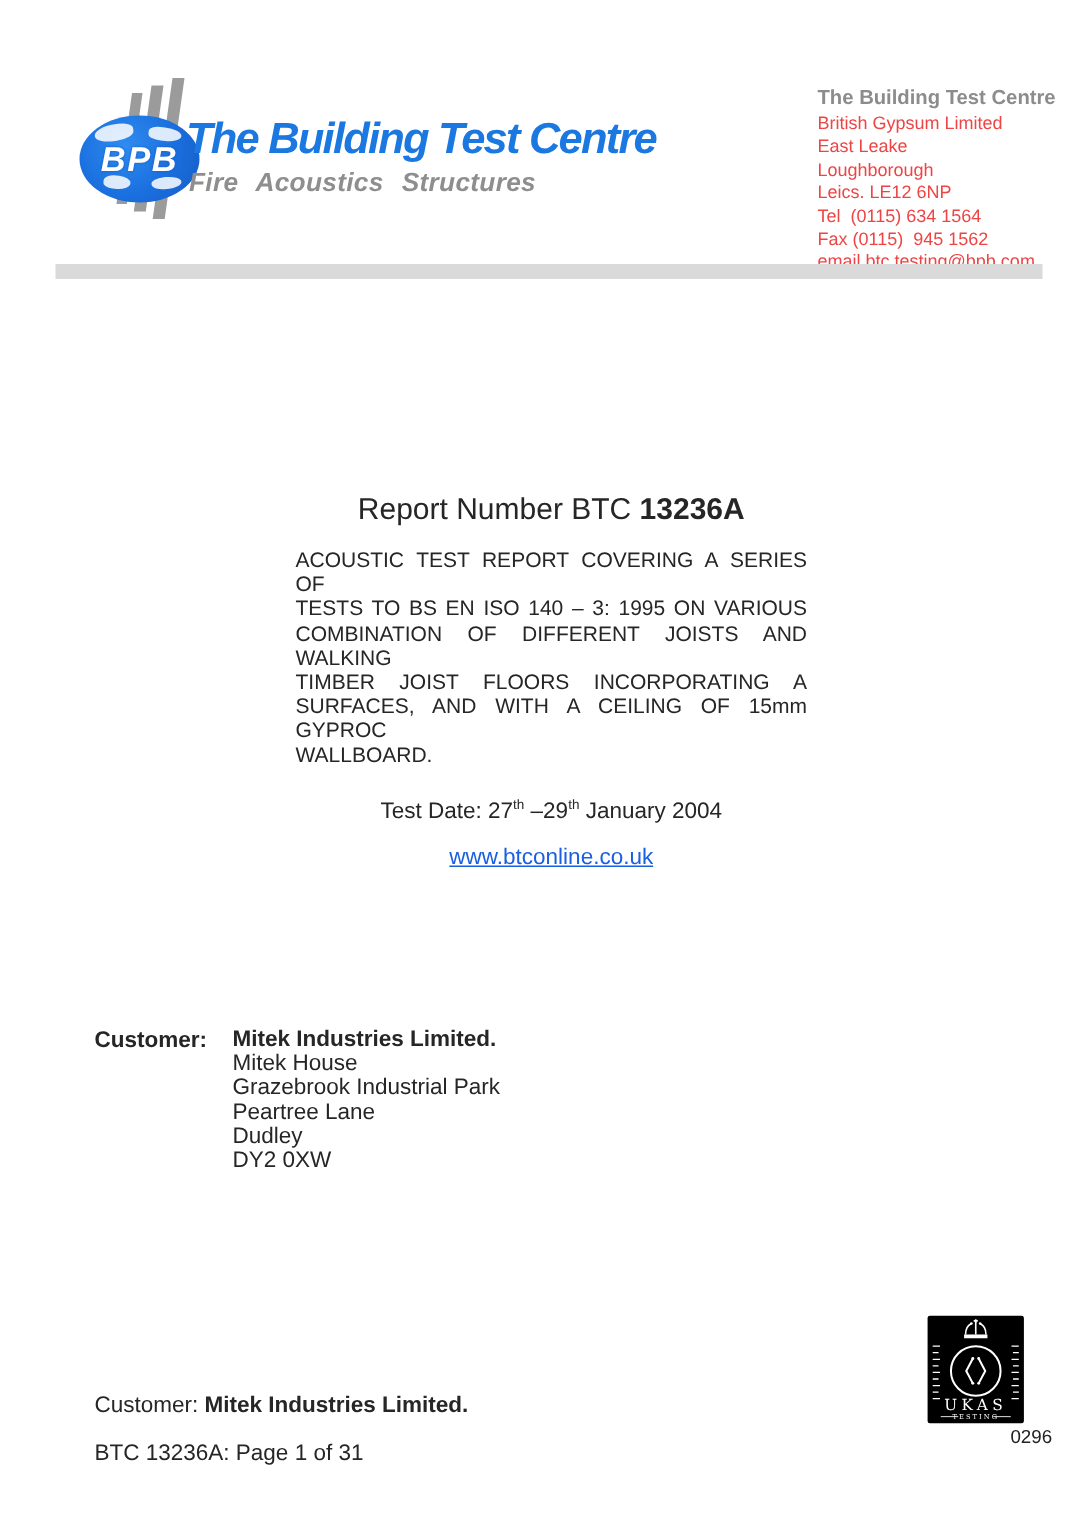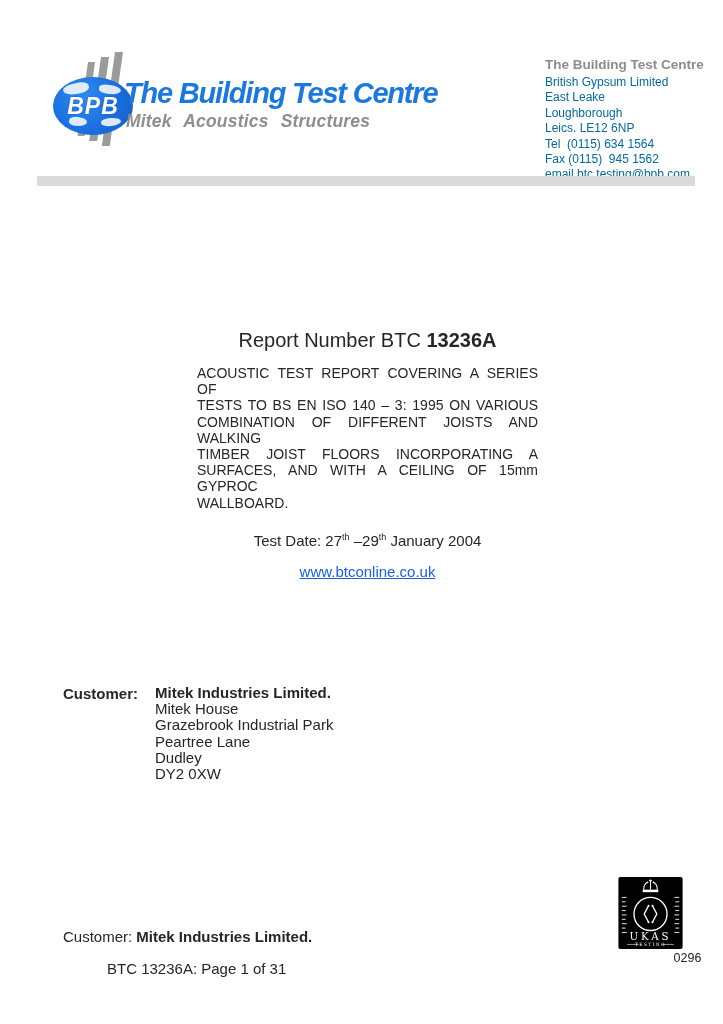--- a/index.html
+++ b/index.html
@@ -31,21 +31,21 @@
     position:absolute;left:124px;top:78px;color:#1b78e0;font-weight:bold;font-style:italic;
     font-size:29px;letter-spacing:-1.2px;white-space:nowrap;line-height:30px;
   }
   .brand-subtitle{
     position:absolute;left:126px;top:111px;color:#8e8e8e;font-weight:bold;font-style:italic;
     font-size:17.5px;word-spacing:7px;white-space:nowrap;letter-spacing:.2px;
   }
   
   .contact{position:absolute;left:545px;top:57px;width:170px;}
   .contact-name{font-size:13.5px;font-weight:bold;color:#8c8c8c;margin-bottom:3px;white-space:pre;}
-  .contact-line{font-size:12px;color:#0369a1;line-height:15.4px;white-space:pre;}
+  .contact-line{font-size:12px;color:#ef4444;line-height:15.4px;white-space:pre;}
   
   .divider{position:absolute;left:37px;top:176px;width:658px;height:10px;background:#dadada;}
   
   .report{position:absolute;left:197px;top:329px;width:341px;}
   .report-number{font-size:20px;text-align:center;margin-bottom:13px;color:#262626;}
   .report-number b{font-weight:bold;}
   .report-body{width:341px;font-size:14px;line-height:16.2px;color:#262626;}
   .jline{text-align:justify;text-align-last:justify;}
   .lastline{text-align:left;}
   .test-date{font-size:15px;text-align:center;margin-top:21px;color:#262626;}
@@ -55,40 +55,40 @@
   
   .customer-label{position:absolute;left:63px;top:685px;font-size:15px;font-weight:bold;color:#262626;}
   .customer-col{position:absolute;left:155px;top:685px;font-size:15px;line-height:16.2px;color:#262626;}
   .customer-name{font-weight:bold;}
   
   .ukas{position:absolute;left:618px;top:877px;width:65px;height:72px;}
   .ukas-number{position:absolute;left:655px;top:951px;width:65px;text-align:center;font-size:12.5px;color:#222222;}
   
   .footer-customer{position:absolute;left:63px;top:928px;font-size:15px;color:#262626;}
   .footer-customer b{font-weight:bold;}
-  .footer-page{position:absolute;left:63px;top:960px;font-size:15px;color:#262626;margin-left:44px;}
+  .footer-page{position:absolute;left:63px;top:960px;font-size:15px;color:#262626;}
 </style>
 </head>
 <body>
 
 <div class="page">
 
   <div class="logo-area">
     <div class="bar bar1"></div>
     <div class="bar bar2"></div>
     <div class="bar bar3"></div>
     <div class="globe">
       <div class="land land1"></div>
       <div class="land land2"></div>
       <div class="land land3"></div>
       <div class="land land4"></div>
       <span class="globe-text">BPB</span>
     </div>
     <div class="brand-title">The Building Test Centre</div>
-    <div class="brand-subtitle">Mitek Acoustics Structures</div>
+    <div class="brand-subtitle">Fire Acoustics Structures</div>
   </div>
 
   <div class="contact">
     <div class="contact-name">The Building Test Centre</div>
     <div class="contact-line">British Gypsum Limited</div>
     <div class="contact-line">East Leake</div>
     <div class="contact-line">Loughborough</div>
     <div class="contact-line">Leics. LE12 6NP</div>
     <div class="contact-line">Tel  (0115) 634 1564</div>
     <div class="contact-line">Fax (0115)  945 1562</div>

